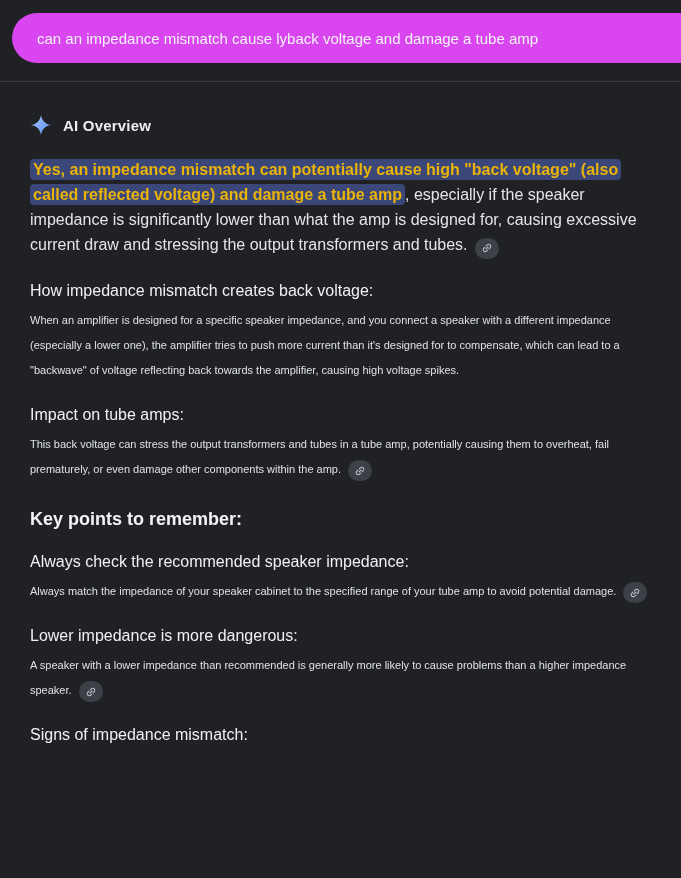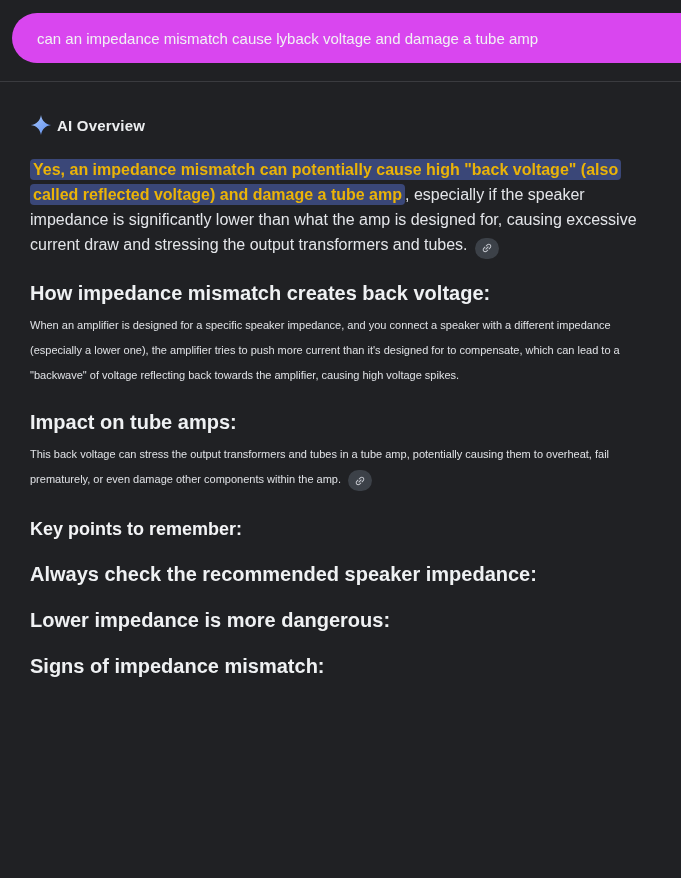--- a/index.html
+++ b/index.html
@@ -27,21 +27,21 @@
   .divider {
     margin-top: 18px;
     border: none;
     border-top: 1px solid #3a3b3f;
   }
   
   .content { padding: 0 30px 0 30px; }
   .ai-header {
     display: flex;
     align-items: center;
-    gap: 5px;
+    gap: 11px;
     margin-top: 32px;
   }
   .ai-header .label {
     font-size: 15px;
     font-weight: 700;
     color: #eceef0;
     letter-spacing: 0.2px;
   }
   .answer {
     margin-top: 21px;
@@ -59,22 +59,22 @@
     box-decoration-break: clone;
   }
   .h2 {
     margin-top: 27px;
     font-size: 18px;
     font-weight: 700;
     color: #f3f4f6;
   }
   .item-title {
     margin: 23px 0 8px 0;
-    font-size: 20px;
-    font-weight: 700;
+    font-size: 16px;
+    font-weight: 400;
     color: #eff1f3;
   }
   .body-p {
     font-size: 11px;
     line-height: 25px;
     color: #dfe1e5;
   }
   .chip {
     display: inline-flex;
     align-items: center;
@@ -125,18 +125,28 @@
   <h3 class="item-title">Impact on tube amps:</h3>
   <p class="body-p"><span>This back voltage can stress the output transformers and tubes in a tube amp, potentially causing them to overheat, fail prematurely, or even damage other components within the amp.</span><span class="chip">
         <svg viewBox="0 0 24 24" width="12" height="12">
           <path fill="#c7cad1" d="M3.9 12c0-1.71 1.39-3.1 3.1-3.1h4V7H7c-2.76 0-5 2.24-5 5s2.24 5 5 5h4v-1.9H7c-1.71 0-3.1-1.39-3.1-3.1zM8 13h8v-2H8v2zm9-6h-4v1.9h4c1.71 0 3.1 1.39 3.1 3.1s-1.39 3.1-3.1 3.1h-4V17h4c2.76 0 5-2.24 5-5s-2.24-5-5-5z"></path>
         </svg>
       </span></p>
 
   <h2 class="h2">Key points to remember:</h2>
 
   <h3 class="item-title">Always check the recommended speaker impedance:</h3>
+  <p class="body-p"><span>Always match the impedance of your speaker cabinet to the specified range of your tube amp to avoid potential damage.</span><span class="chip">
+        <svg viewBox="0 0 24 24" width="12" height="12">
+          <path fill="#c7cad1" d="M3.9 12c0-1.71 1.39-3.1 3.1-3.1h4V7H7c-2.76 0-5 2.24-5 5s2.24 5 5 5h4v-1.9H7c-1.71 0-3.1-1.39-3.1-3.1zM8 13h8v-2H8v2zm9-6h-4v1.9h4c1.71 0 3.1 1.39 3.1 3.1s-1.39 3.1-3.1 3.1h-4V17h4c2.76 0 5-2.24 5-5s-2.24-5-5-5z"></path>
+        </svg>
+      </span></p>
 
   <h3 class="item-title">Lower impedance is more dangerous:</h3>
+  <p class="body-p"><span>A speaker with a lower impedance than recommended is generally more likely to cause problems than a higher impedance speaker.</span><span class="chip">
+        <svg viewBox="0 0 24 24" width="12" height="12">
+          <path fill="#c7cad1" d="M3.9 12c0-1.71 1.39-3.1 3.1-3.1h4V7H7c-2.76 0-5 2.24-5 5s2.24 5 5 5h4v-1.9H7c-1.71 0-3.1-1.39-3.1-3.1zM8 13h8v-2H8v2zm9-6h-4v1.9h4c1.71 0 3.1 1.39 3.1 3.1s-1.39 3.1-3.1 3.1h-4V17h4c2.76 0 5-2.24 5-5s-2.24-5-5-5z"></path>
+        </svg>
+      </span></p>
 
   <h3 class="item-title">Signs of impedance mismatch:</h3>
 
 </div>
 
 </body></html>

